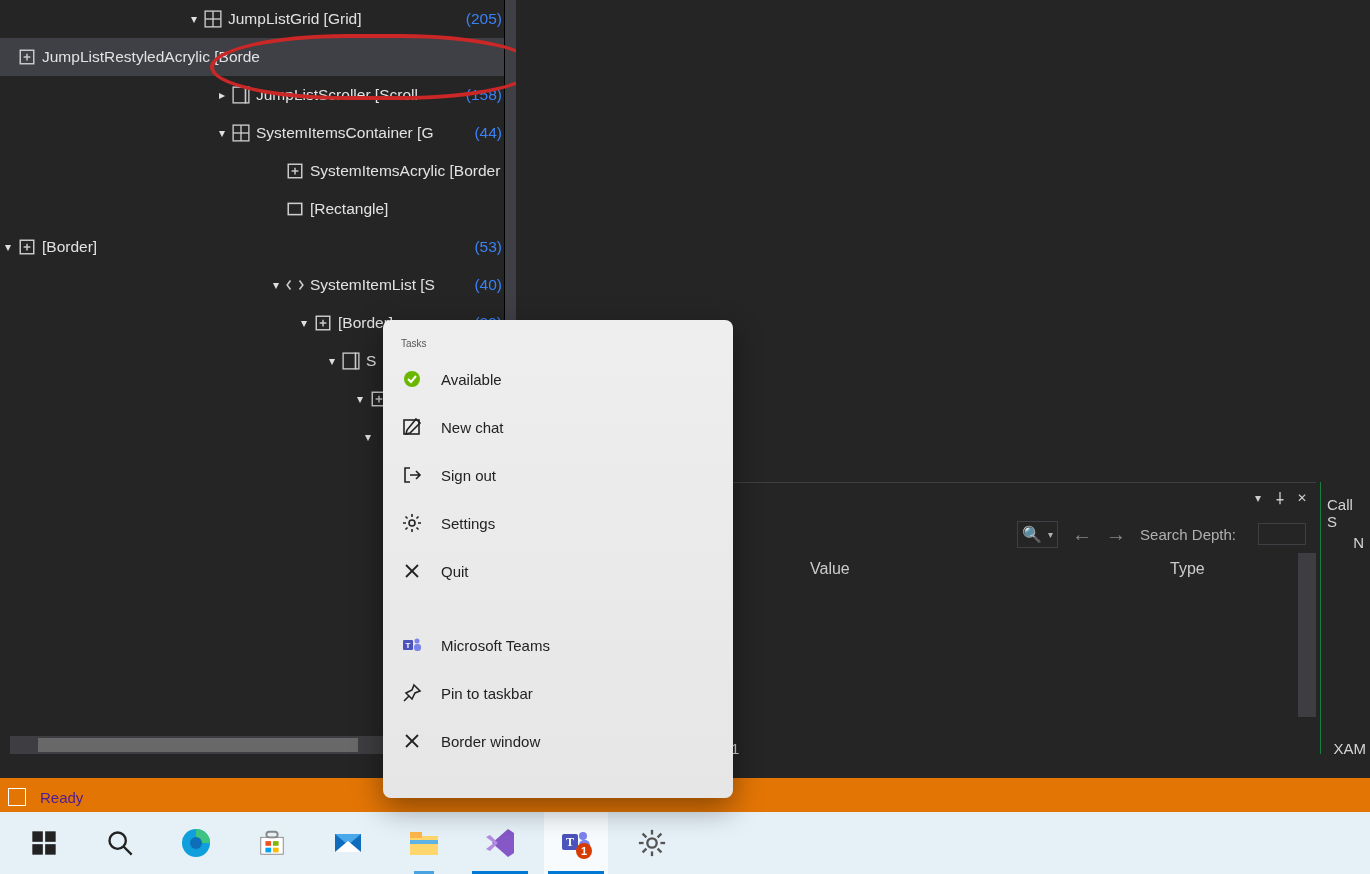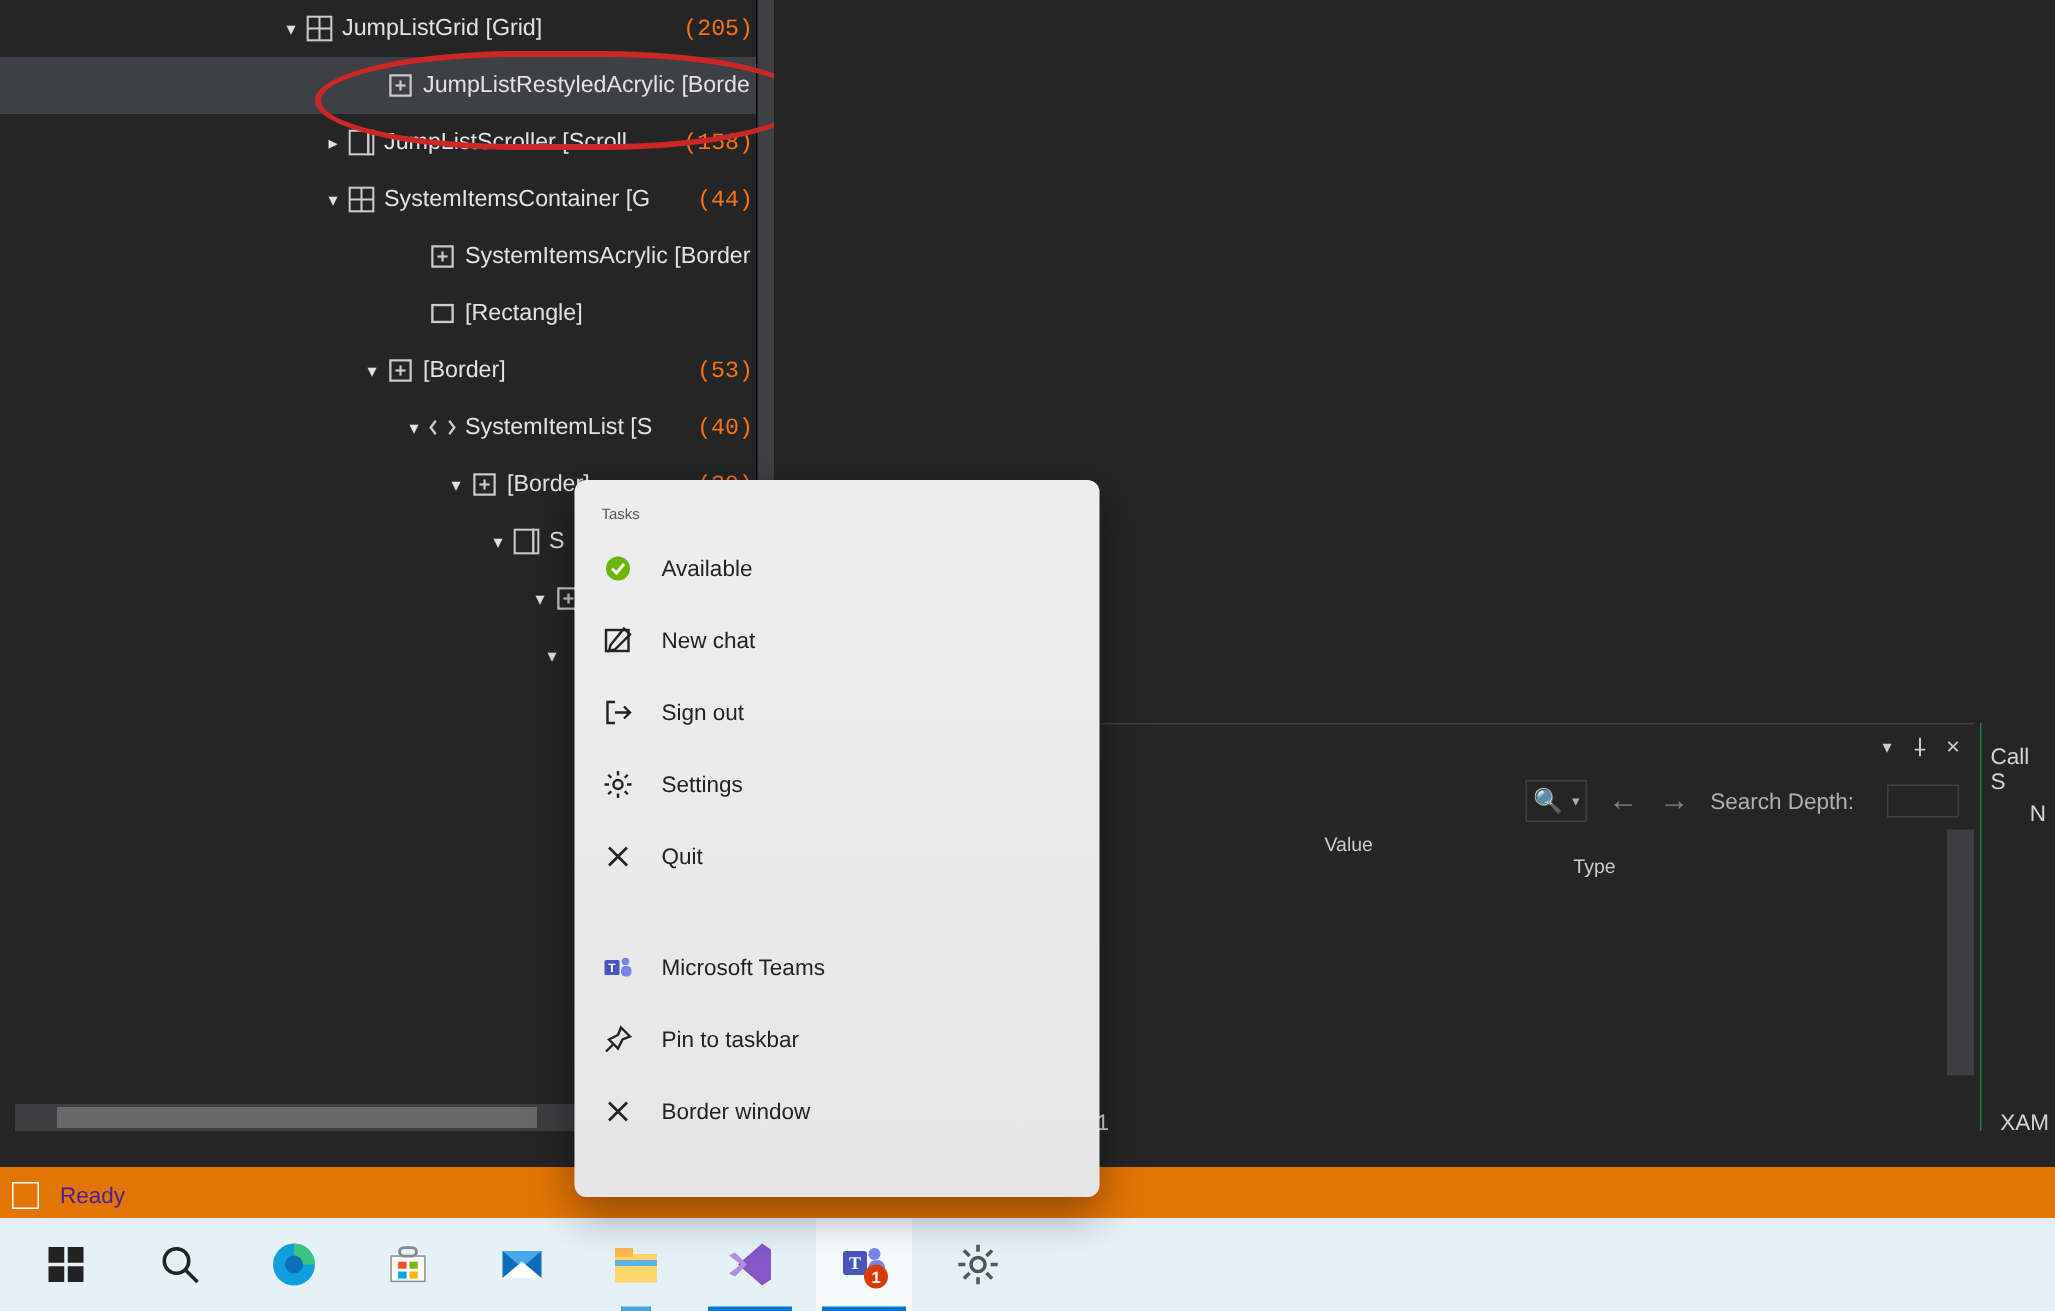--- a/index.html
+++ b/index.html
@@ -37,41 +37,40 @@
     position: relative;
     white-space: nowrap;
     overflow: hidden;
   }
   .tree-row.selected {
     background: #3f3f46;
   }
   .row-count {
     position: absolute;
     right: 14px;
-    color: #f97316;
-    font-family: Liberation Mono, monospace;
+    color: #3b82f6;
   }
   .tree-row .expander {
     width: 16px;
     color: #e0e0e0;
     font-size: 12px;
     display: inline-block;
     text-align: center;
   }
   .tree-row .typeicon {
     width: 18px; height: 18px;
     margin: 0 6px 0 2px;
     display: inline-flex;
     align-items: center;
     justify-content: center;
   }
   .typeicon svg { width: 18px; height: 18px; }
   .indent-0 { padding-left: 186px; }
   .indent-1 { padding-left: 214px; }
-  .indent-2 { padding-left: 240px; }
+  .indent-2 { }
   .indent-3 { padding-left: 268px; }
   .indent-4 { padding-left: 296px; }
   .indent-5 { padding-left: 324px; }
   .indent-6 { padding-left: 352px; }
   .indent-7 { padding-left: 360px; }
 
   
   .red-circle {
     position: absolute;
     left: 210px; top: 34px;
@@ -129,24 +128,23 @@
     border:1px solid #3f3f46;
     padding:3px 4px;
     margin-left:auto;
   }
   .bp-search .mag { font-size:16px; }
   .bp-nav-arrow { color:#888; font-size:20px; }
   .bp-depthbox { border:1px solid #3f3f46; width:46px; height:20px; margin-left:8px;}
   .bp-columns {
     display:flex; align-items:center;
     height:28px;
-    font-size:13px;
+    font-size:16px;
     color:#ccc;
     padding-left:294px;
-    flex-direction:column;
   }
   .bp-col-value { width:360px; }
   .bp-col-type  { }
   .bp-vscroll {
     position:absolute; right:0; top:70px; width:18px; height:164px;
     background:#3e3e42;
   }
 
   
   .right-panel {

